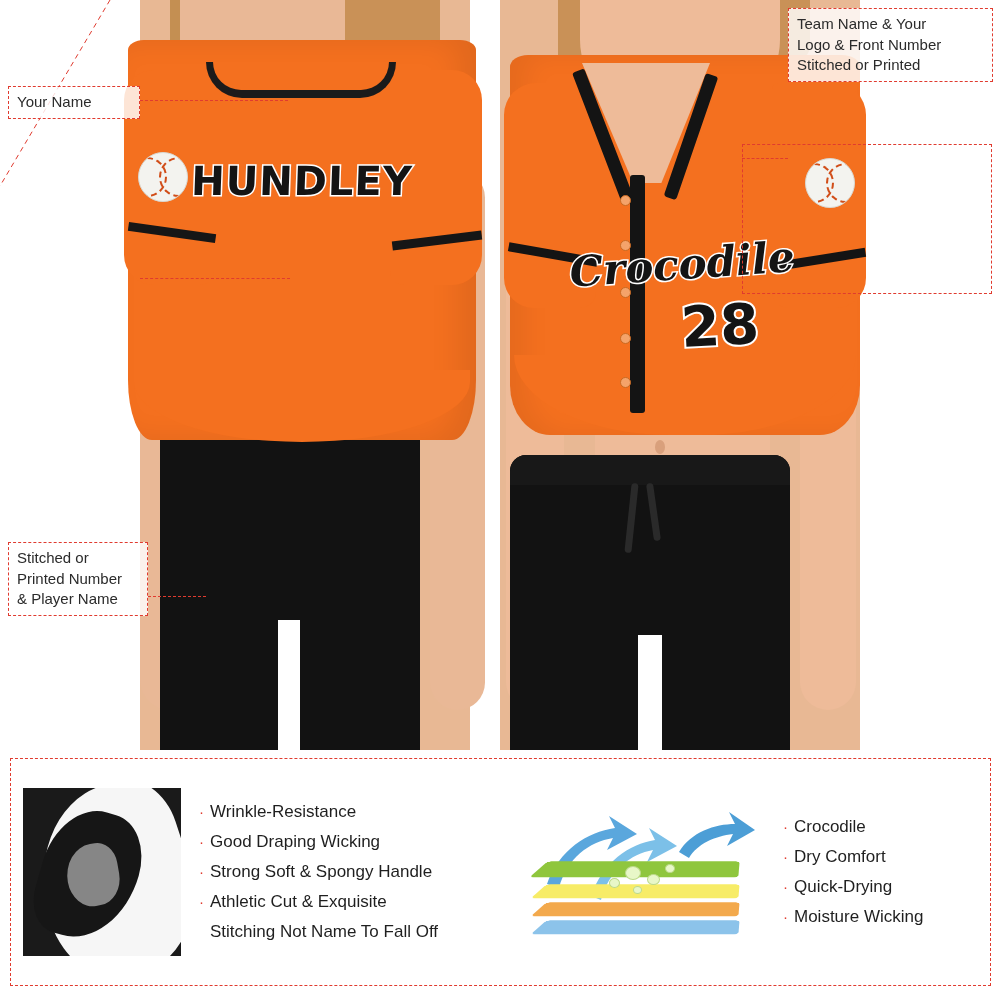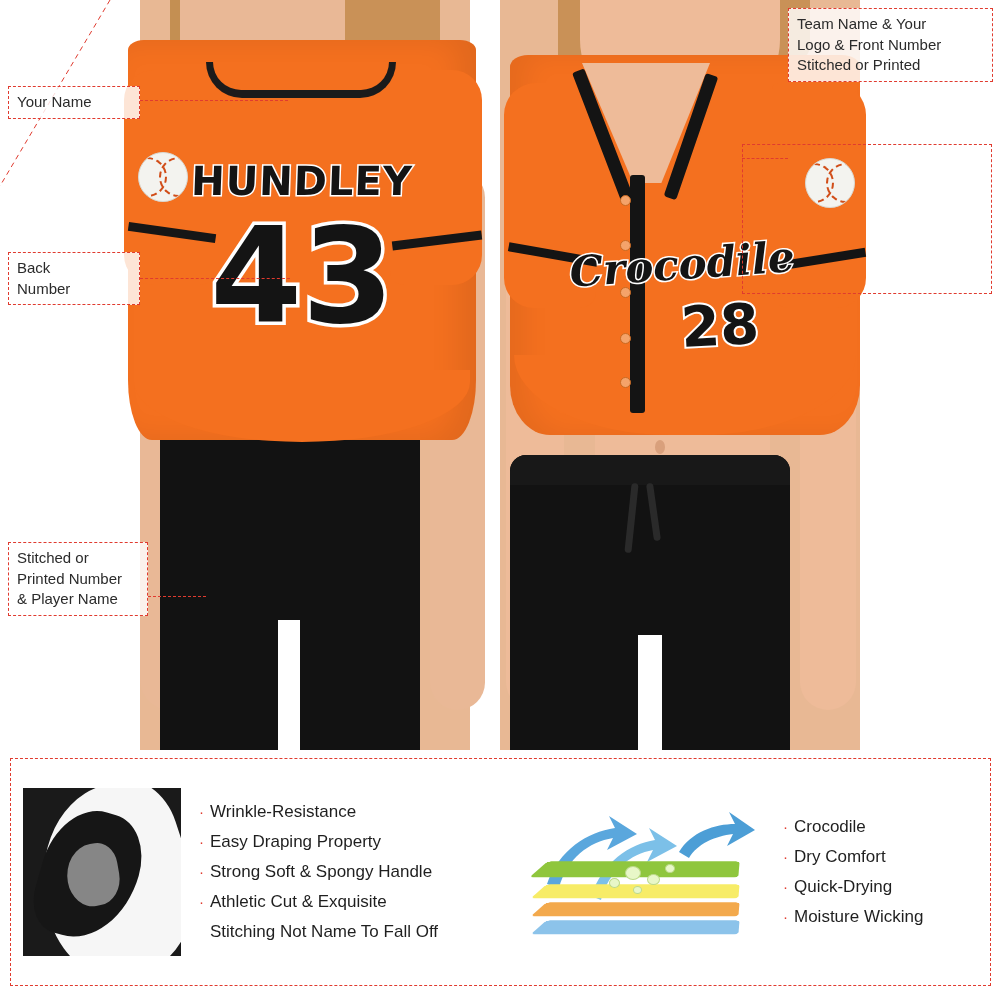--- a/index.html
+++ b/index.html
@@ -396,21 +396,20 @@
 
   <div id="jersey-back">
     <div class="sleeve-l"></div>
     <div class="sleeve-r"></div>
     <div class="cuff-l"></div>
     <div class="cuff-r"></div>
     <div class="hem"></div>
     <div class="collar"></div>
     <div class="collar-in"></div>
     <div class="name-back">HUNDLEY</div>
-    <div class="num-back">43</div>
   </div>
 
   <div class="ball-patch" id="patch-back">
     <div class="seam"></div>
     <div class="seam2"></div>
   </div>
 
   
   <div class="model" id="model-front">
     <div class="hair-l"></div>
@@ -458,22 +457,20 @@
   <div class="dashline" id="ln-backnum"></div>
   <div class="dashline" id="ln-stitched-h"></div>
   <div class="dashline" id="ln-team-h"></div>
   <div id="ln-team-box"></div>
   <svg id="ln-diag">
     <line x1="110" y1="0" x2="0" y2="186" stroke="#e03b2f" stroke-width="1" stroke-dasharray="5 4"></line>
   </svg>
 
   
   <div class="callout-box" id="co-name">Your Name</div>
-  <div class="callout-box" id="co-backnum">Back
-Number</div>
   <div class="callout-box" id="co-team">Team Name &amp; Your
 Logo &amp; Front Number
 Stitched or Printed</div>
   <div class="callout-box" id="co-stitched">Stitched or
 Printed  Number
 &amp; Player Name</div>
 </div>
 
 <div id="features">
 
@@ -483,21 +480,21 @@
     <div class="swirl-g"></div>
   </div>
 
   <div class="feature-list" id="list-left">
     <div class="feature-item">
       <span class="dot">·</span>
       <span>Wrinkle-Resistance</span>
     </div>
     <div class="feature-item">
       <span class="dot">·</span>
-      <span>Easy Draping Property</span>
+      <span>Good Draping Wicking</span>
     </div>
     <div class="feature-item">
       <span class="dot">·</span>
       <span>Strong Soft &amp; Spongy Handle</span>
     </div>
     <div class="feature-item">
       <span class="dot">·</span>
       <span>Athletic Cut &amp; Exquisite</span>
     </div>
     <div class="feature-item nodot">

